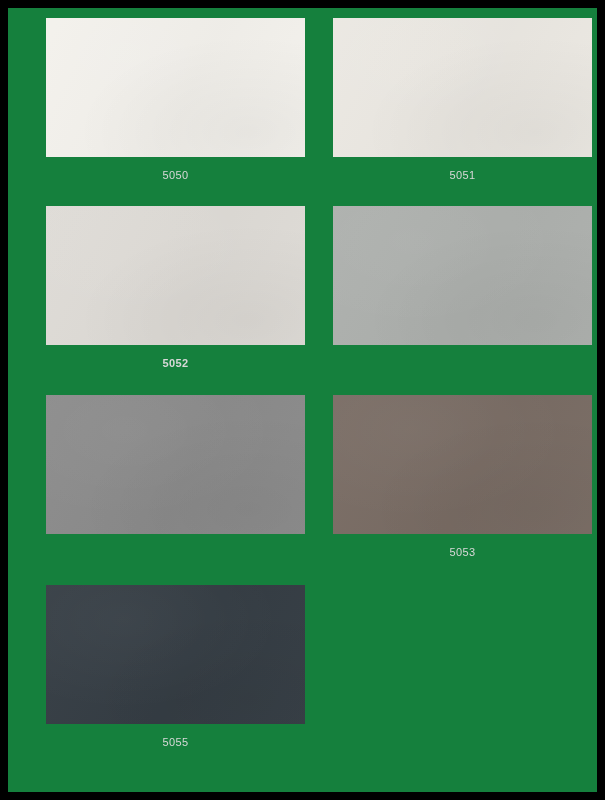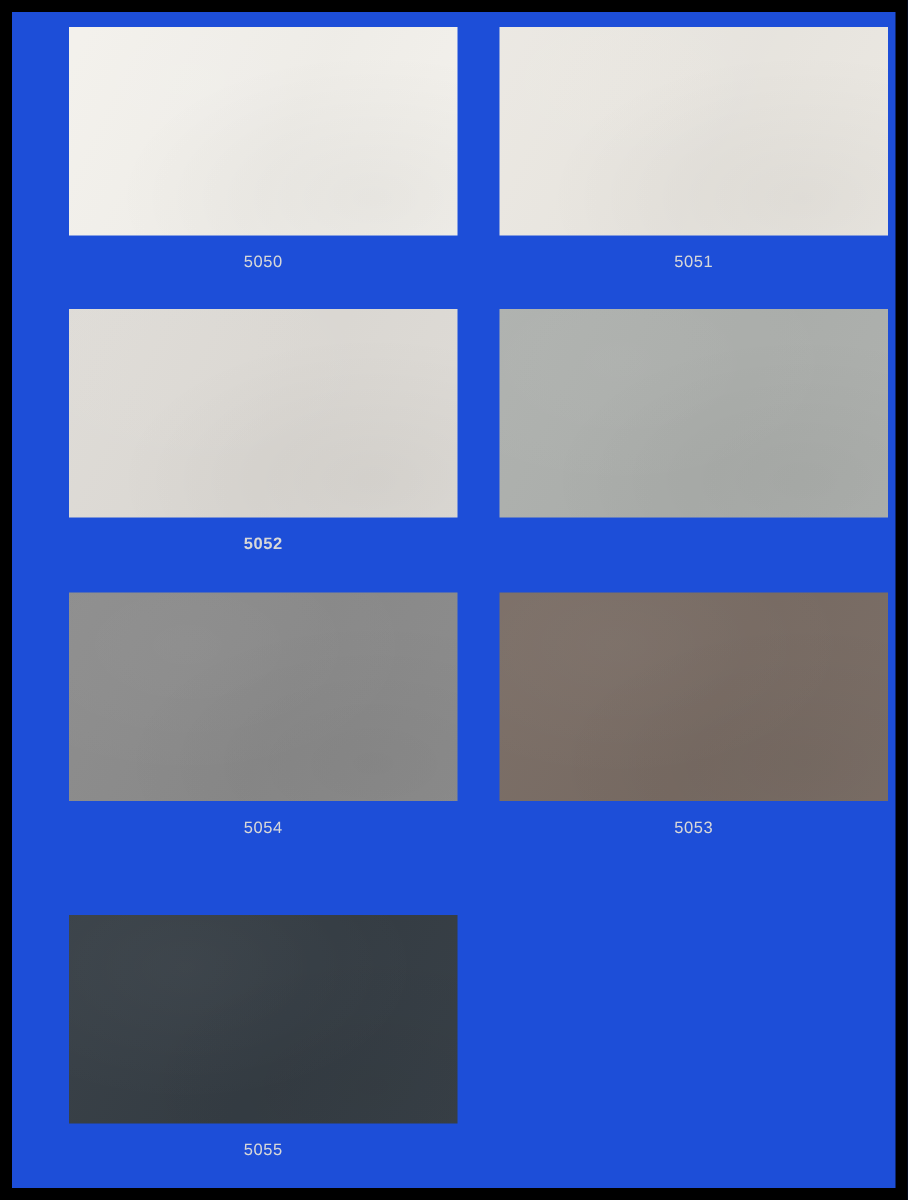--- a/index.html
+++ b/index.html
@@ -45,21 +45,21 @@
     position: absolute;
     width: 259px;
   }
 
   .swatch-cell.col-left  { left: 38px; }
   .swatch-cell.col-right { left: 325px; }
 
   .swatch-cell.row-1 { top: 10px; }
   .swatch-cell.row-2 { top: 198px; }
   .swatch-cell.row-3 { top: 387px; }
-  .swatch-cell.row-4 { top: 602px; }
+  .swatch-cell.row-4 { top: 577px; }
 
   .swatch-chip {
     width: 259px;
     height: 139px;
     background-color: #808080;
     position: relative;
     overflow: hidden;
   }
 
   
@@ -84,21 +84,21 @@
     letter-spacing: 0.4px;
     color: #d8d8d8;
     font-family: "Liberation Sans", sans-serif;
     -webkit-font-smoothing: antialiased;
   }
 </style>
 </head>
 <body>
 
 <div id="swatch-board" style="background: rgb(0, 0, 0);">
-  <div id="board-inner" style="background: #1d4ed8;">
+  <div id="board-inner" style="background: #15803d;">
     <div class="swatch-grid">
 
       <div class="swatch-cell col-left row-1">
         <div class="swatch-chip" style="background-color: rgb(243, 241, 236);"></div>
         <span class="swatch-label" style="color: rgb(216, 216, 216);">5050</span>
       </div>
 
       <div class="swatch-cell col-right row-1">
         <div class="swatch-chip" style="background-color: rgb(235, 232, 226);"></div>
         <span class="swatch-label" style="color: rgb(216, 216, 216); text-align: center;">5051</span>
@@ -108,21 +108,20 @@
         <div class="swatch-chip" style="background-color: rgb(222, 219, 214);"></div>
         <span class="swatch-label" style="color: rgb(216, 216, 216); font-weight: bold;">5052</span>
       </div>
 
       <div class="swatch-cell col-right row-2">
         <div class="swatch-chip" style="background-color: rgb(173, 176, 173);"></div>
       </div>
 
       <div class="swatch-cell col-left row-3">
         <div class="swatch-chip" style="background-color: rgb(139, 139, 139);"></div>
-        <span class="swatch-label" style="color: rgb(216, 216, 216);">5054</span>
       </div>
 
       <div class="swatch-cell col-right row-3">
         <div class="swatch-chip" style="background-color: rgb(121, 108, 100);"></div>
         <span class="swatch-label" style="color: rgb(216, 216, 216);">5053</span>
       </div>
 
       <div class="swatch-cell col-left row-4">
         <div class="swatch-chip" style="background-color: rgb(53, 61, 68);"></div>
         <span class="swatch-label" style="color: rgb(216, 216, 216);">5055</span>

